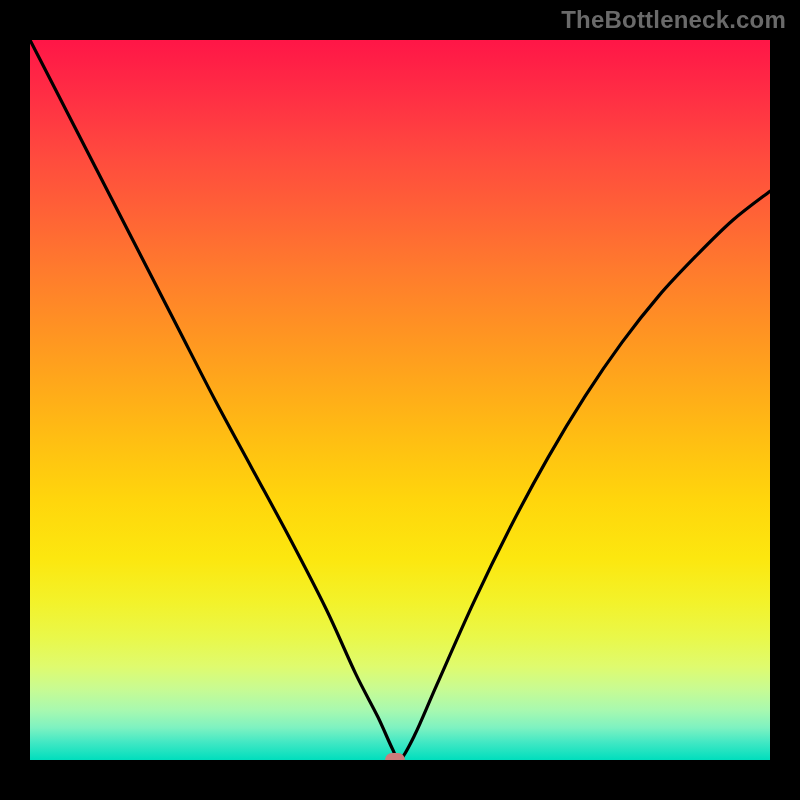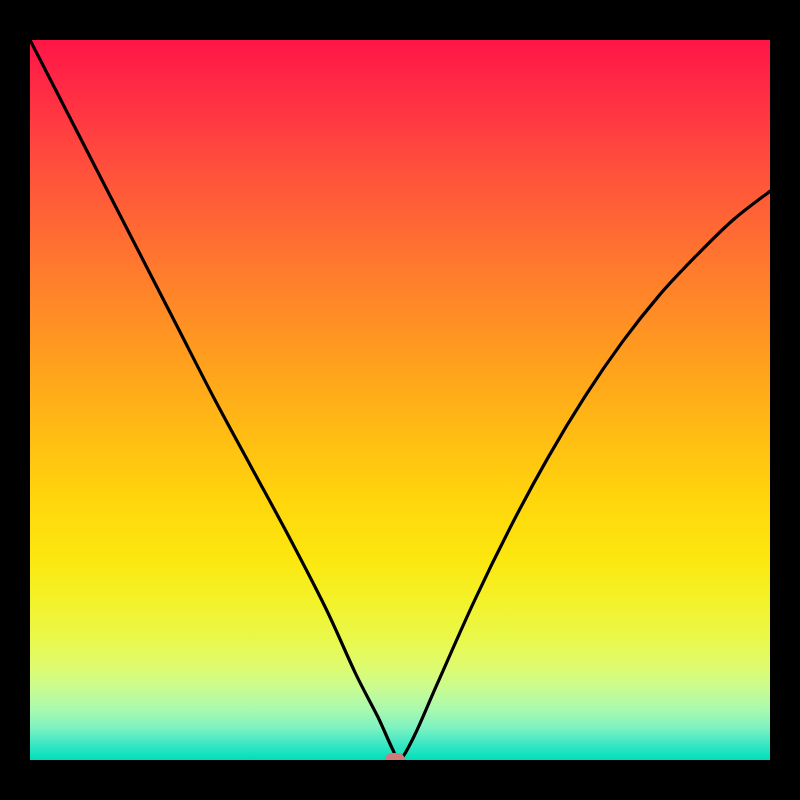--- a/index.html
+++ b/index.html
@@ -68,20 +68,21 @@
     border-radius: 7px;
     background: #cb7c7b;
     transform: translate(-50%, -50%);
     z-index: 3;
   }
 </style>
 </head>
 <body>
 
 <div class="frame">
+  <div class="watermark">TheBottleneck.com</div>
   <div class="plot-area">
     <div class="gradient-bg"></div>
     <svg class="curve" viewBox="0 0 740 720" preserveAspectRatio="none">
       <path id="curve-path" d="M 0.00 0.00 C 6.17 12.00, 24.67 48.00, 37.00 72.00 C 49.33 96.00, 61.67 120.00, 74.00 144.00 C 86.33 168.00, 98.67 192.00, 111.00 216.00 C 123.33 240.00, 135.67 264.00, 148.00 288.00 C 160.33 312.00, 172.67 336.60, 185.00 360.00 C 197.33 383.40, 209.67 405.60, 222.00 428.40 C 234.33 451.20, 246.67 473.40, 259.00 496.80 C 271.33 520.20, 284.90 546.00, 296.00 568.80 C 307.10 591.60, 316.97 615.60, 325.60 633.60 C 334.23 651.60, 341.63 664.20, 347.80 676.80 C 353.97 689.40, 358.90 702.00, 362.60 709.20 C 366.30 716.40, 366.30 722.40, 370.00 720.00 C 373.70 717.60, 378.63 707.40, 384.80 694.80 C 390.97 682.20, 397.13 666.60, 407.00 644.40 C 416.87 622.20, 431.67 588.00, 444.00 561.60 C 456.33 535.20, 468.67 510.00, 481.00 486.00 C 493.33 462.00, 505.67 439.20, 518.00 417.60 C 530.33 396.00, 542.67 375.60, 555.00 356.40 C 567.33 337.20, 579.67 319.20, 592.00 302.40 C 604.33 285.60, 616.67 270.00, 629.00 255.60 C 641.33 241.20, 653.67 228.60, 666.00 216.00 C 678.33 203.40, 690.67 190.80, 703.00 180.00 C 715.33 169.20, 733.83 156.00, 740.00 151.20" fill="none" stroke="#000000" stroke-width="3.2" stroke-linecap="round" stroke-linejoin="round"></path>
     </svg>
     <div class="marker" id="min-marker" style="left: 364.82px; top: 720px; background: rgb(203, 124, 123);"></div>
   </div>
 </div>
 
 </body></html>

